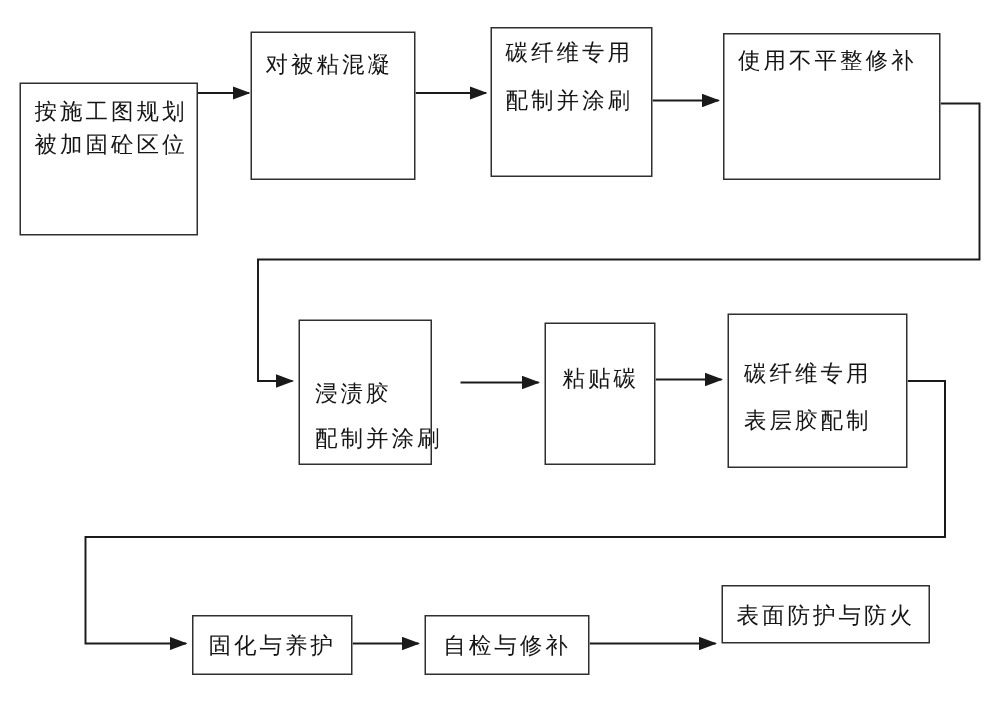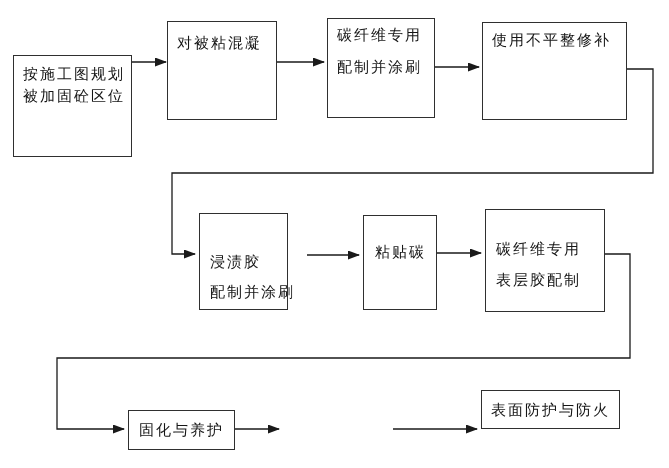--- a/index.html
+++ b/index.html
@@ -107,18 +107,21 @@
 
   <div class="box" id="b7">
     <span class="ln">碳纤维专用</span>
     <span class="ln">表层胶配制</span>
   </div>
 
   <div class="box center" id="b8">
     <span class="ln">固化与养护</span>
   </div>
 
+  <div class="box center" id="b9">
+    <span class="ln">自检与修补</span>
+  </div>
 
   <div class="box center" id="b10">
     <span class="ln">表面防护与防火</span>
   </div>
 
 </div>
 
 </body></html>

